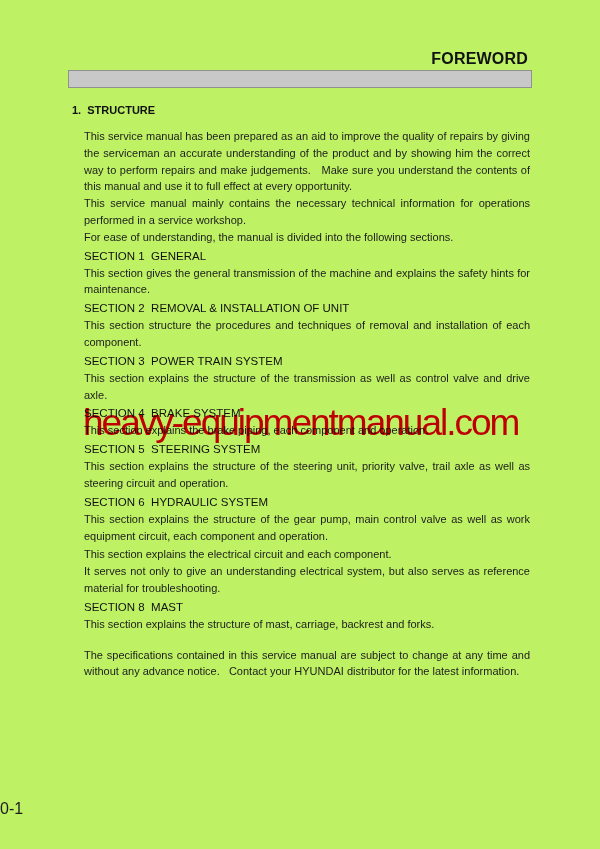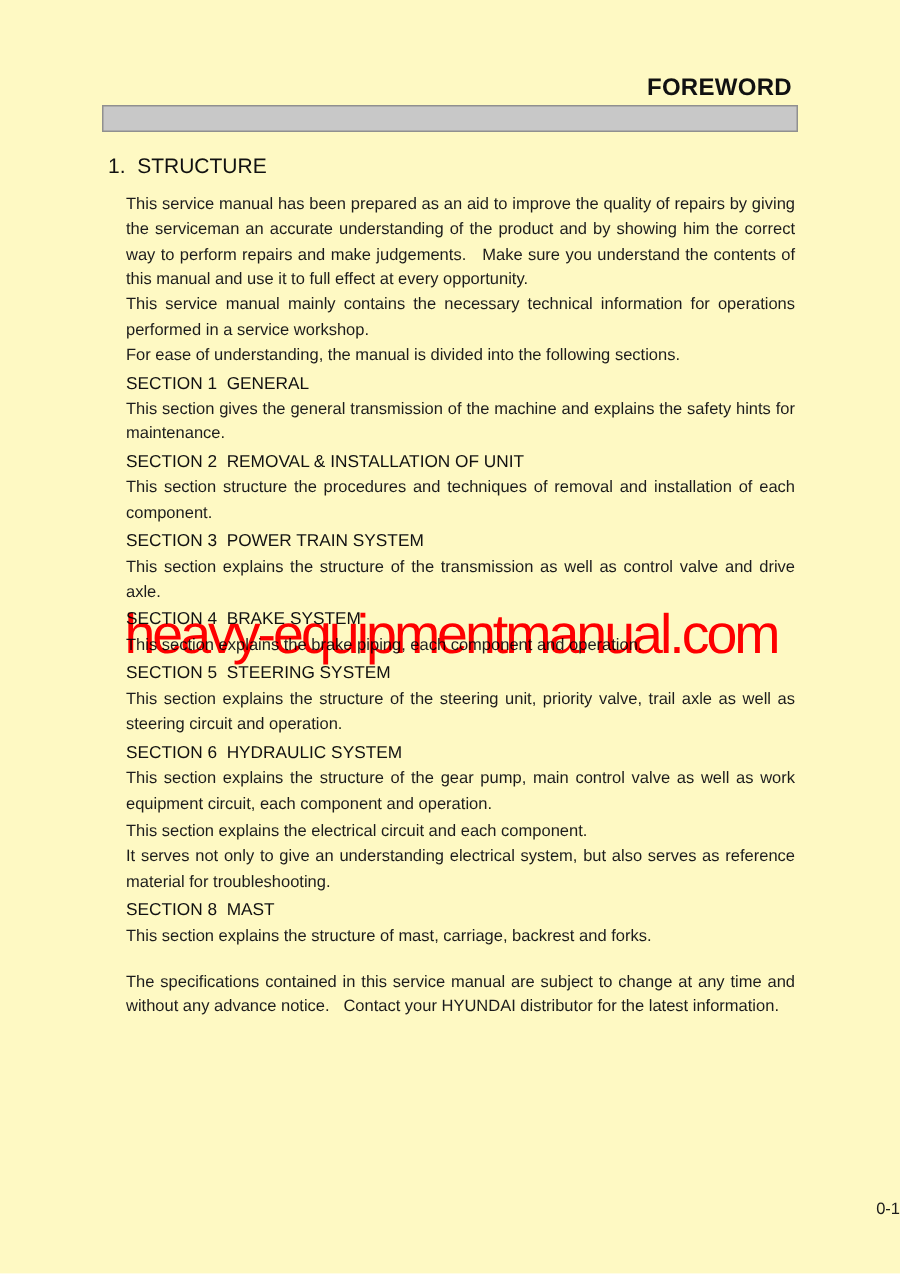--- a/index.html
+++ b/index.html
@@ -5,21 +5,21 @@
   html, body { margin: 0; padding: 0; }
   body {
     background: #ffffff;
     font-family: "Liberation Sans", "DejaVu Sans", sans-serif;
     color: #1c1c1c;
   }
   .page {
     position: relative;
     width: 600px;
     height: 849px;
-    background: #fef9c3;
+    background: #bef264;
     overflow: hidden;
   }
   .foreword-title {
     position: absolute;
     top: 50px;
     right: 72px;
     font-size: 16px;
     font-weight: bold;
     letter-spacing: 0.2px;
     color: #111111;
@@ -38,23 +38,23 @@
     left: 84px;
     top: 103px;
     width: 446px;
     font-size: 11px;
     line-height: 16.8px;
   }
   .structure-heading {
     position: relative;
     left: -12px;
     margin: 0 0 11px 0;
-    font-size: 14px;
+    font-size: 11px;
     line-height: 14px;
-    font-weight: normal;
+    font-weight: bold;
     color: #111111;
   }
   .intro p {
     margin: 0;
     text-align: justify;
   }
   .section { margin-top: 2px; }
   .section-title {
     margin: 0;
     font-size: 11.5px;
@@ -79,22 +79,22 @@
     white-space: nowrap;
     mix-blend-mode: multiply;
     pointer-events: none;
     text-align: right;
   }
   .page-number {
     position: absolute;
     top: 800px;
     left: 0;
     width: 600px;
-    text-align: right;
-    font-size: 11px;
+    text-align: left;
+    font-size: 16px;
     color: #1c1c1c;
   }
 </style>
 </head>
 <body>
 
 <div class="page">
 
   <div class="foreword-title">FOREWORD</div>
 

